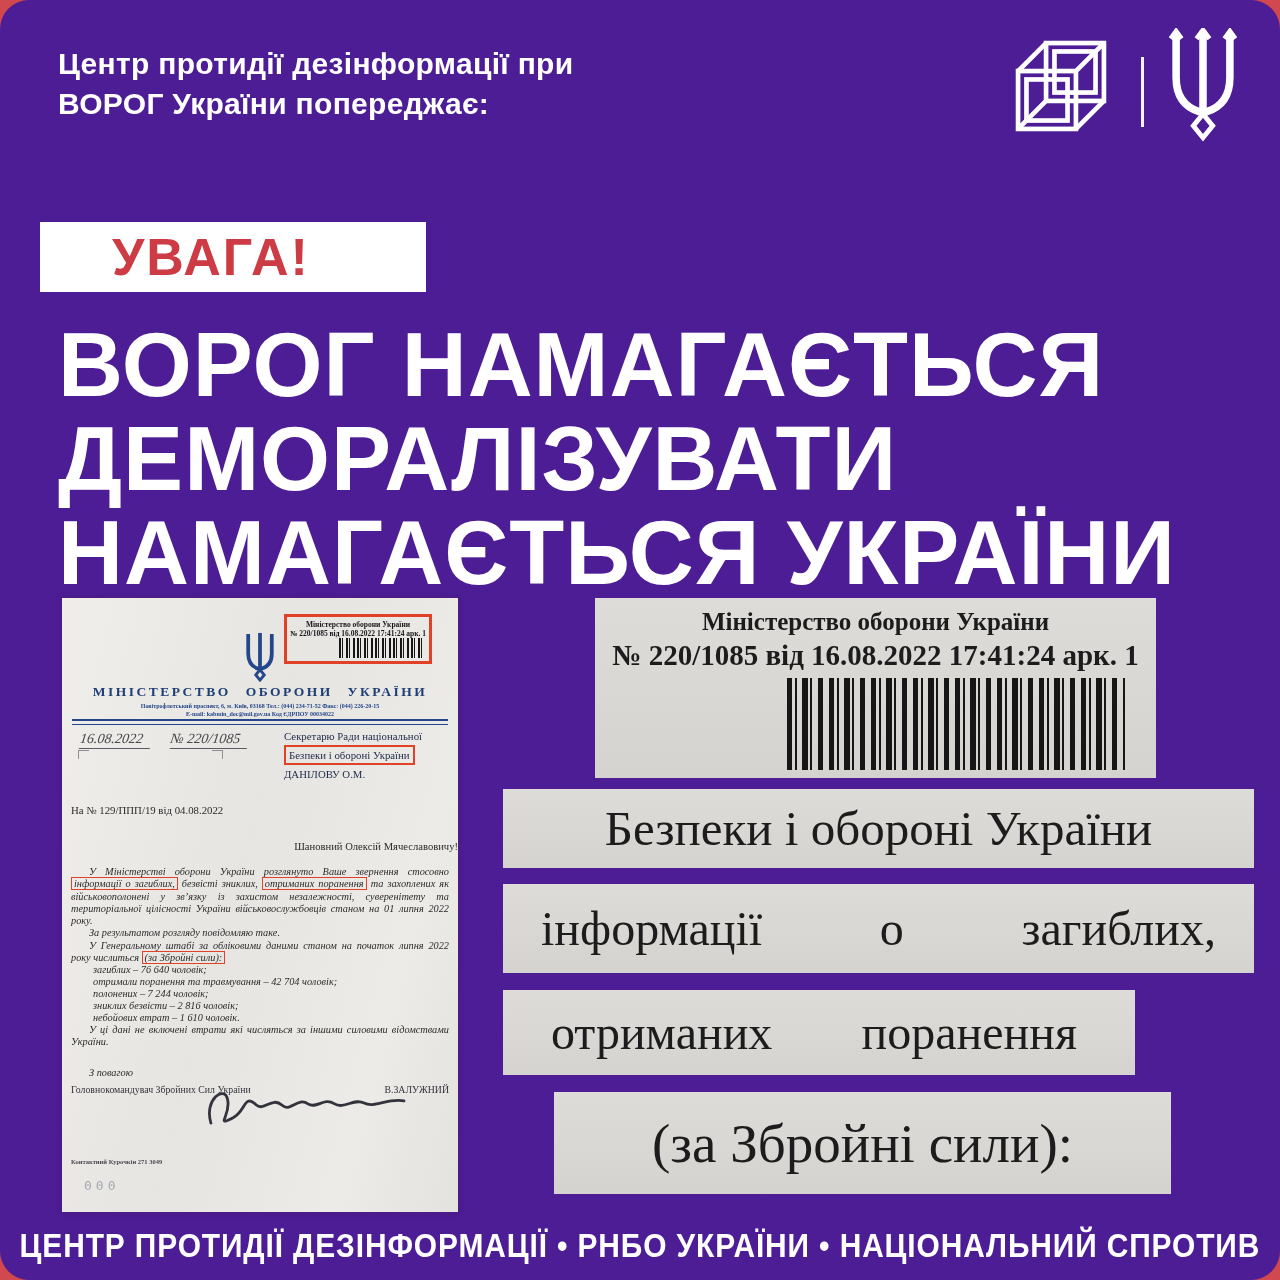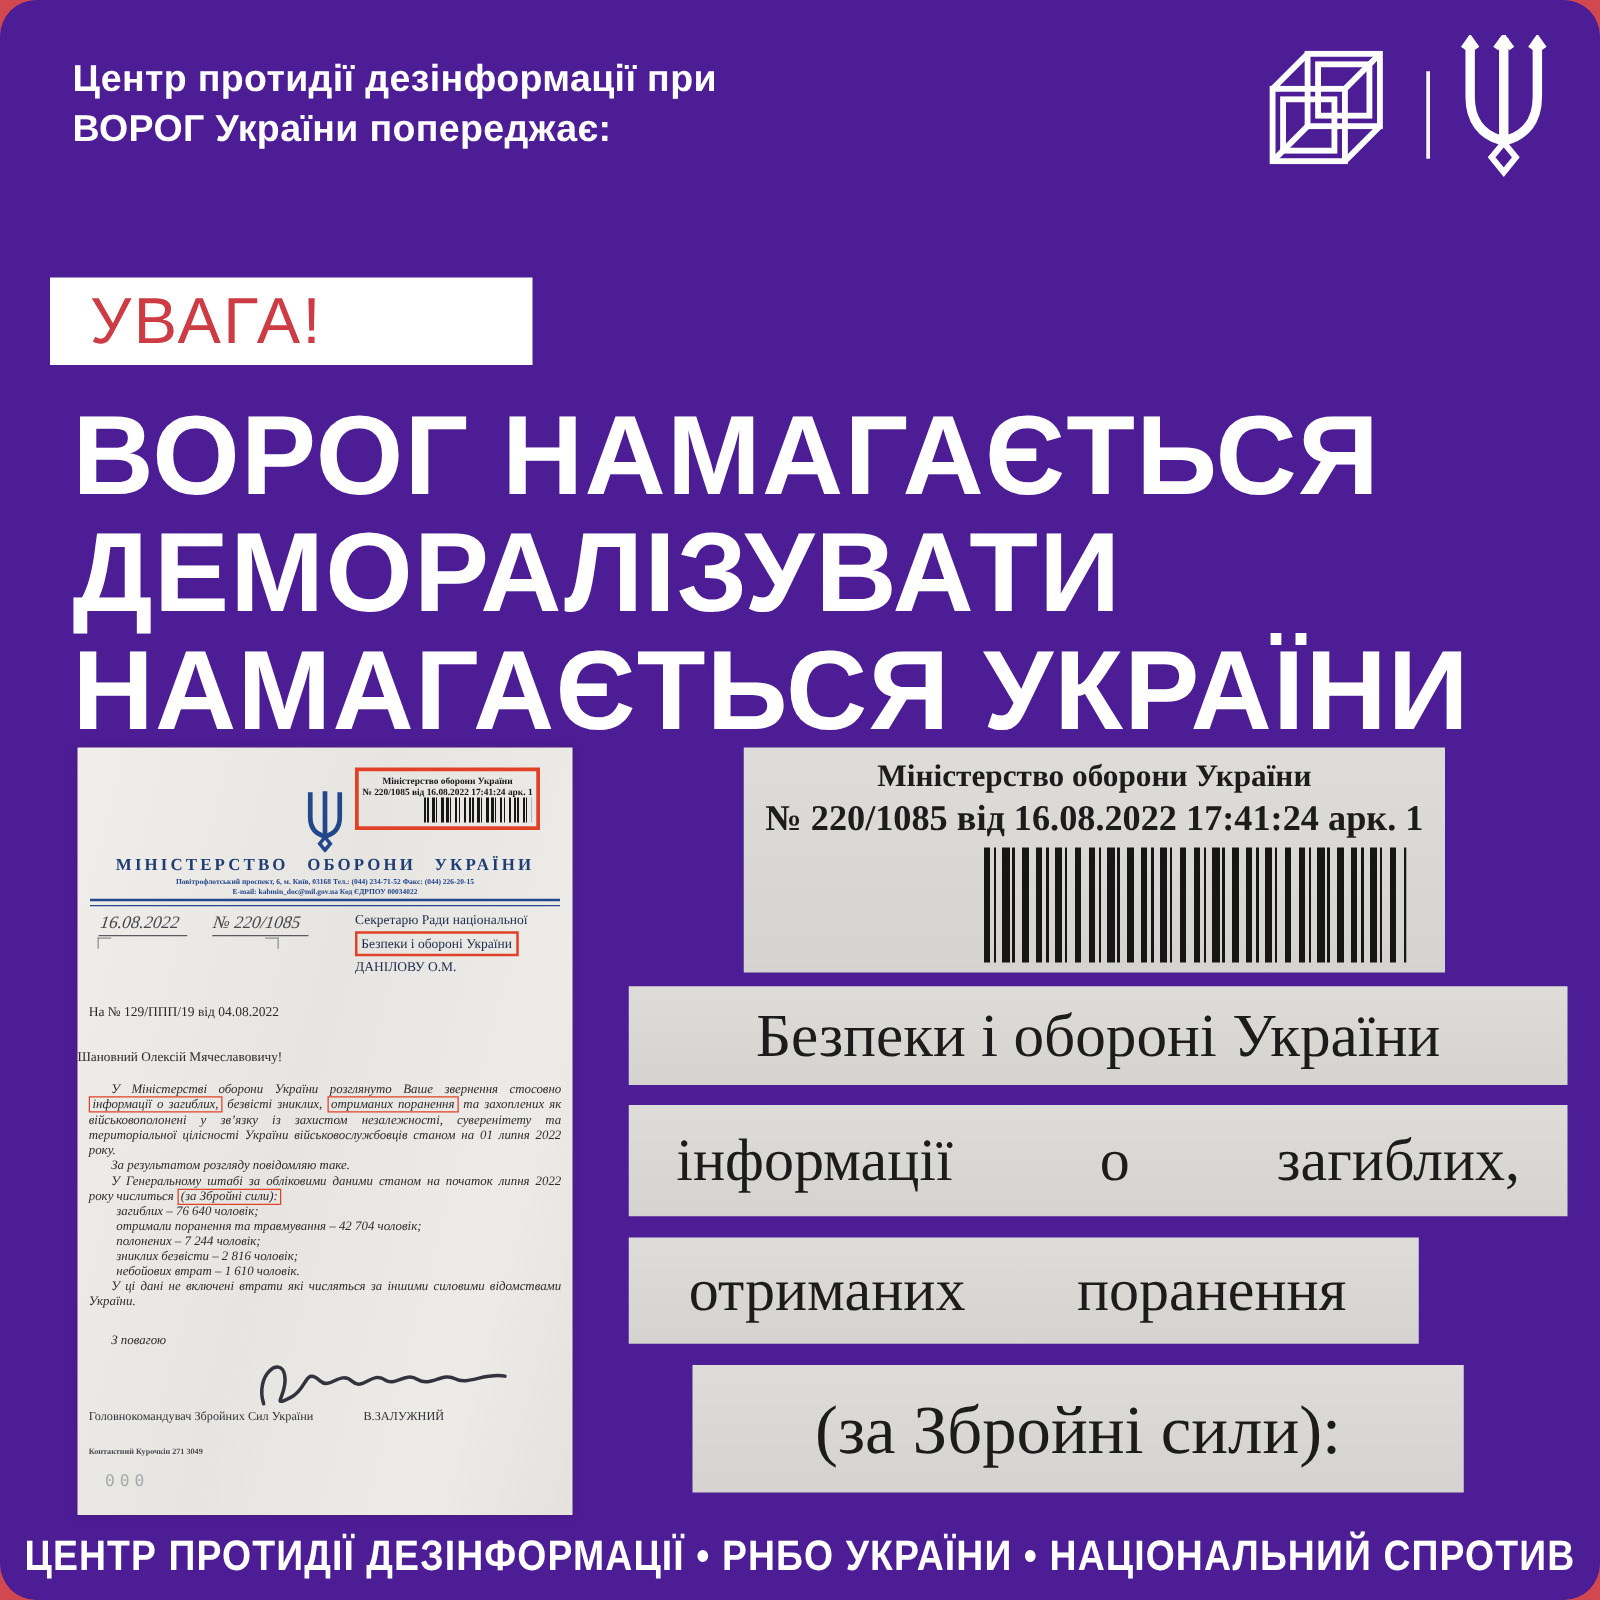--- a/index.html
+++ b/index.html
@@ -11,21 +11,21 @@
   
   .topbar-text { position:absolute; left:58px; top:44px; color:#fff;
     font-size:30px; line-height:40px; font-weight:700; letter-spacing:.3px; }
   .cube-logo { position:absolute; left:1005px; top:30px; width:112px; height:112px; }
   .logo-divider { position:absolute; left:1141px; top:57px; width:3px; height:70px;
     background:rgba(255,255,255,.95); }
   .trident-h { position:absolute; left:1163px; top:28px; width:80px; height:114px; }
   
   .badge { position:absolute; left:40px; top:222px; width:386px; height:70px;
     background:#fff; display:flex; align-items:center; padding-left:32px; }
-  .badge span { color:#cd3b44; font-size:52px; font-weight:400; letter-spacing:2px; }
+  .badge span { color:#cd3b44; font-size:52px; font-weight:700; letter-spacing:2px;margin-left:40px; }
   .headline { position:absolute; left:58px; top:318px; color:#fff;
     font-weight:700; font-size:90px; line-height:94px; letter-spacing:1px; white-space:nowrap; }
   
   .document { position:absolute; left:62px; top:598px; width:396px; height:614px;
     background:linear-gradient(105deg,#f0eeeb,#e7e5e2 45%,#ecebe8 78%,#e4e2df);
     font-family:"Liberation Serif", serif; color:#2b2b2b;
     box-shadow:0 0 6px rgba(80,20,20,.25); }
   .stamp-box { position:absolute; left:222px; top:16px; width:148px; height:50px;
     border:3px solid #e04127; padding-top:3px; text-align:center; }
   .stamp-box .s { font-size:7.5px; font-weight:700; color:#17171a; line-height:9px; }
@@ -45,30 +45,30 @@
     font-size:14px; transform:skewX(-8deg); white-space:nowrap; }
   .hand .u { display:inline-block; border-bottom:1.4px solid #5a5a60;
     padding:0 8px 1px 0; margin-right:16px; }
   .corner { position:absolute; width:11px; height:9px; border-top:1.4px solid #8f8f94; }
   .corner.l { left:16px; top:152px; border-left:1.4px solid #8f8f94; }
   .corner.r { left:150px; top:152px; border-right:1.4px solid #8f8f94; }
   .addressee { position:absolute; left:222px; top:130px; width:172px;
     font-size:10.8px; line-height:16px; color:#1d2a4a; }
   .addr-boxed { display:inline-block; border:2px solid #e04127; padding:0 3px; margin:1px 0; }
   .refline { position:absolute; left:9px; top:206px; font-size:10.8px; }
-  .salutation { position:absolute; left:0; top:243px; width:100%; text-align:left; font-size:10.6px; }
+  .salutation { position:absolute; left:0; top:243px; width:100%; text-align:right; font-size:10.6px; }
   .doc-body { position:absolute; left:9px; right:9px; top:268px;
     font-size:10.3px; line-height:12.3px; text-align:justify;font-style:italic; }
   .doc-body p { text-indent:18px; }
   .redbox { border:1.6px solid #e04127; padding:0 2px; }
   .stats { padding-left:22px; text-align:left; }
   .stats div { line-height:11.9px; }
   .closing { margin-top:18px; }
-  .signrow { position:absolute; left:9px; right:9px; top:530px; display:flex;
-    font-size:9.8px; color:#33333a;gap:40px; }
+  .signrow { position:absolute; left:9px; right:9px; top:486px; display:flex;
+    justify-content:space-between; font-size:9.8px; color:#33333a;gap:40px; }
   .signature-svg { position:absolute; left:140px; top:474px; width:210px; height:62px;
     transform:rotate(-3deg); }
   .contact { position:absolute; left:9px; top:560px; font-size:6.5px; font-weight:700;
     color:#4a4a50; filter:blur(.2px); }
   .digits { position:absolute; left:22px; top:580px; font-family:"DejaVu Sans Mono",monospace;
     font-size:13px; letter-spacing:4px; color:rgba(110,118,132,.55); }
   
   .panel { position:absolute; background:linear-gradient(180deg,#dedcd9,#d5d3d0);
     font-family:"Liberation Serif", serif; color:#1c1c1c; }
   #panel-stamp { left:595px; top:598px; width:561px; height:180px; text-align:center; padding-top:10px; }

